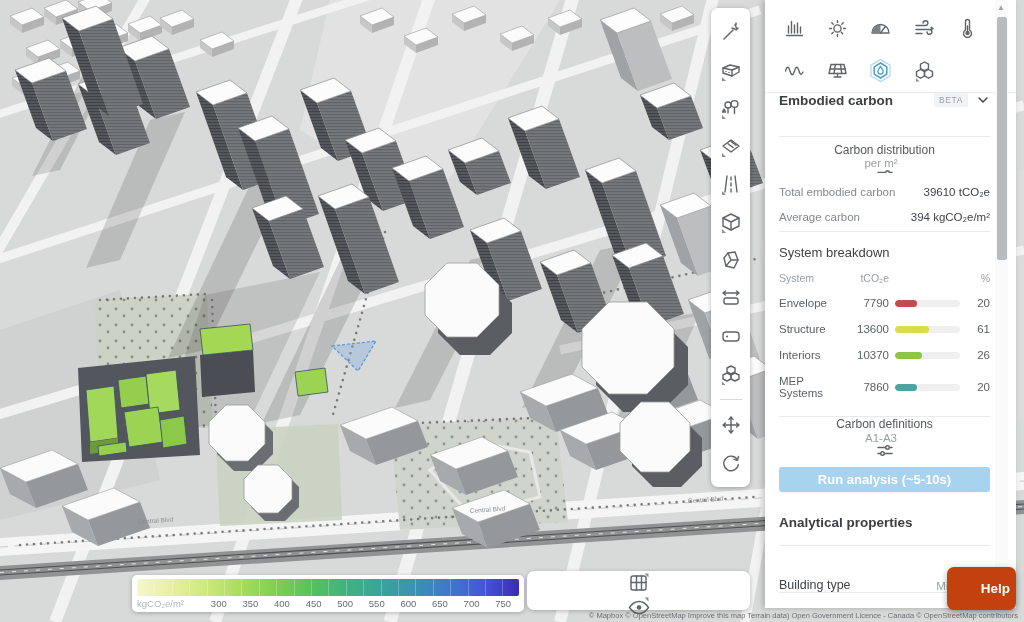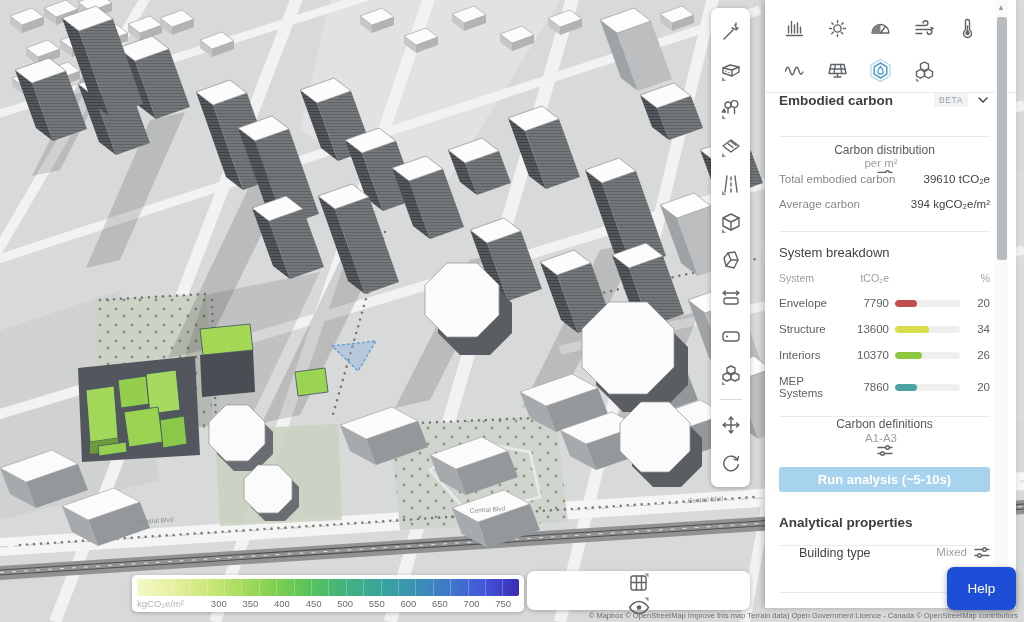--- a/index.html
+++ b/index.html
@@ -32,45 +32,45 @@
   .pbody{padding:0 26px 0 14px;}
   .tools{display:grid;grid-template-columns:repeat(5,1fr);padding:8px 24px 2px 10px;row-gap:2px;}
   .tbt{width:38px;height:40px;display:flex;align-items:center;justify-content:center;background:none;border:none;cursor:pointer;padding:0;}
   .pdiv{height:1px;background:#e9eaeb;margin:0;}
   .phead{display:flex;align-items:flex-start;height:43px;}
   .ptitle{font-size:13.5px;font-weight:bold;color:#3c4043;flex:1;}
   .beta{font-size:8.5px;letter-spacing:.6px;color:#9aa0a6;background:#f1f3f4;border-radius:2px;padding:2px 5px;margin-right:8px;}
   .lrow{display:flex;align-items:center;height:30px;flex-direction:column;}
   .lrow .llab{flex:1;font-size:12px;color:#55595e;}
   .lrow .lval{font-size:11.5px;color:#9aa0a6;margin-right:7px;}
-  .kv{display:flex;align-items:flex-start;height:25px;gap:12px;}
+  .kv{display:flex;align-items:flex-end;height:25px;gap:12px;}
   .kv .klab{flex:1;font-size:11.5px;color:#84888d;}
   .kv .kval{font-size:11.5px;color:#3f4347;}
   .sect{font-size:13px;color:#3f4347;padding:13px 0 6px 0;}
   .sbgrid{display:grid;grid-template-columns:60px 44px 1fr 24px;column-gap:6px;align-items:center;}
   .sbh{font-size:10.5px;color:#9aa0a6;height:24px;display:flex;align-items:center;}
   .sbc{font-size:11.5px;color:#5c6166;padding:7px 0;}
   .sb-track{height:7px;background:#efefef;border-radius:4px;position:relative;overflow:hidden;}
   .sb-fill{height:7px;border-radius:4px;}
   .num{text-align:right;}
   .run-btn{display:block;width:100%;height:25px;margin:10px 0 6px 0;background:#a7d3ee;color:#fff;
            border:none;border-radius:3px;font-family:inherit;font-size:13px;font-weight:bold;cursor:pointer;}
   .sect-big{font-size:13.5px;font-weight:bold;color:#3c4043;padding:17px 0 15px 0;}
-  .brow{display:flex;align-items:flex-start;height:46px;margin-left:20px;}
+  .brow{display:flex;align-items:flex-end;height:46px;}
   .brow .blab{flex:1;font-size:12.5px;color:#3f4347;}
   .brow .bval{font-size:11.5px;color:#9aa0a6;margin-right:7px;}
   
   .sbar{position:absolute;right:8px;top:0;width:13px;height:608px;background:#fafafa;}
   .sbar .up{position:absolute;top:3px;left:2px;font-size:8px;color:#9aa0a6;}
   .sthumb{position:absolute;top:17px;left:1.5px;width:10px;height:243px;background:#b9bcbe;border-radius:2px;cursor:pointer;}
   .scroll-dn{position:absolute;left:984px;top:599px;width:0;height:0;border-left:6px solid transparent;
              border-right:6px solid transparent;border-top:9px solid #2b2b2b;z-index:8;}
-  .help-btn{position:absolute;left:947px;top:567px;width:69px;height:43px;background:#1d4ed8;color:#fff;
-            border:none;border-radius:7px;font-family:inherit;font-size:13.5px;font-weight:normal;cursor:pointer;
-            box-shadow:0 2px 6px rgba(0,0,0,.35);z-index:9;}
+  .help-btn{position:absolute;left:947px;top:567px;width:69px;height:43px;background:#c2410c;color:#fff;
+            border:none;border-radius:7px;font-family:inherit;font-size:13.5px;font-weight:bold;cursor:pointer;
+            box-shadow:0 2px 6px rgba(0,0,0,.35);z-index:9;text-align:right;}
   .ico{stroke:#5f6468;fill:none;stroke-width:1.4;stroke-linecap:round;stroke-linejoin:round;}
 </style>
 </head>
 <body>
 
 <div class="stage">
 
   <svg class="map" width="1024" height="622" viewBox="0 0 1024 622">
     <defs>
       <pattern id="pDark" width="5" height="3" patternUnits="userSpaceOnUse">
@@ -542,21 +542,21 @@
         <span class="sb-track sb-row">
             <span class="sb-fill" style="width: 22.4px; background: rgb(191, 78, 80); display: block;"></span>
           </span>
         <span class="sbc num">20</span>
 
         <span class="sbc">Structure</span>
         <span class="sbc num">13600</span>
         <span class="sb-track sb-row">
             <span class="sb-fill" style="width: 33.88px; background: rgb(217, 221, 74); display: block;"></span>
           </span>
-        <span class="sbc num">34</span>
+        <span class="sbc num">61</span>
 
         <span class="sbc">Interiors</span>
         <span class="sbc num">10370</span>
         <span class="sb-track sb-row">
             <span class="sb-fill" style="width: 27.32px; background: rgb(141, 198, 63); display: block;"></span>
           </span>
         <span class="sbc num">26</span>
 
         <span class="sbc">MEP Systems</span>
         <span class="sbc num">7860</span>

